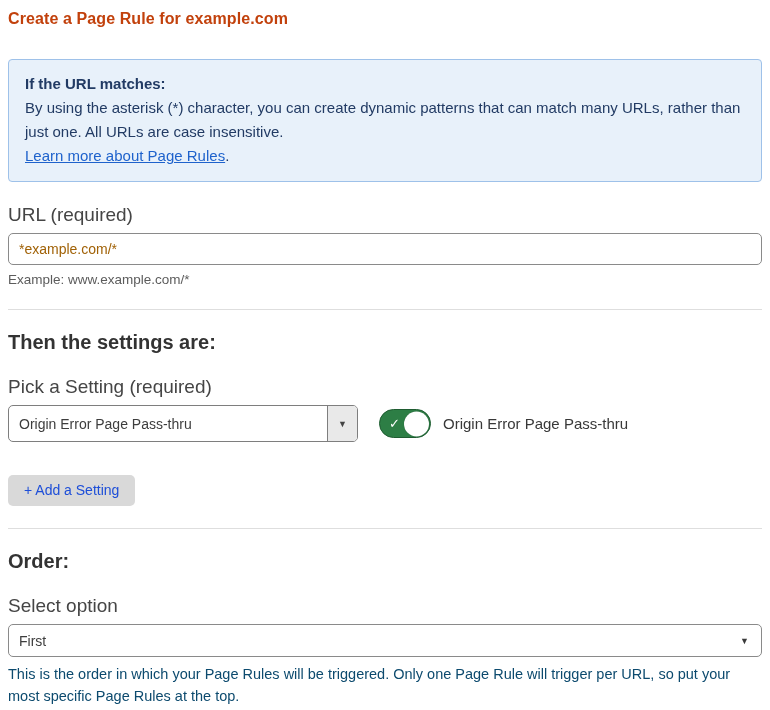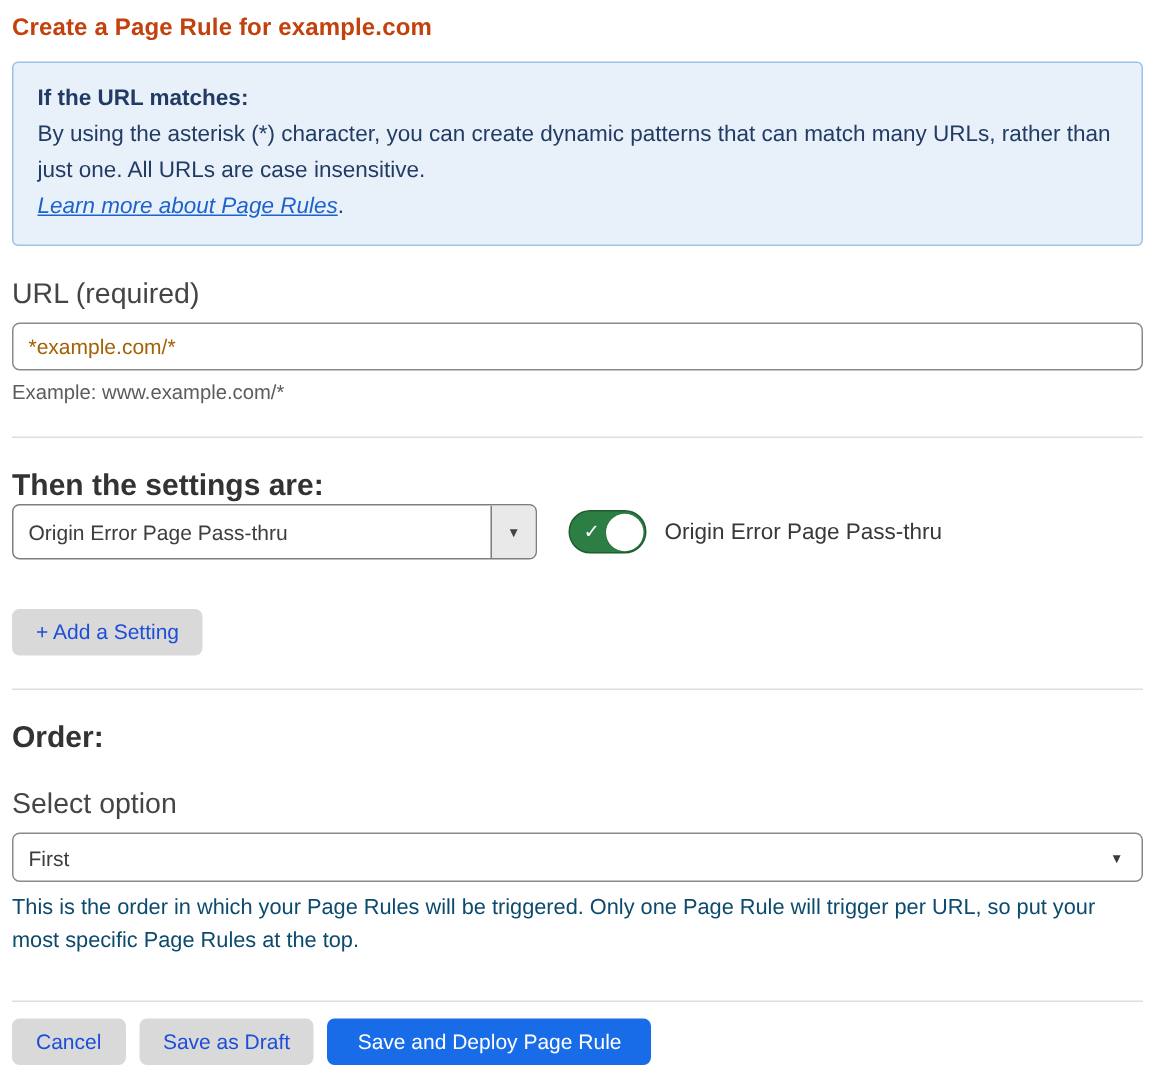--- a/index.html
+++ b/index.html
@@ -15,36 +15,35 @@
   .page-title {
     font-size: 16px;
     font-weight: bold;
     color: #c2410c;
     margin-top: 2px;
     letter-spacing: 0.1px;
   }
 
   
   .info-box {
-    margin-top: 13px;
+    margin-top: 31px;
     background: #e8f1fa;
     border: 1px solid #9ec1e9;
     border-radius: 4px;
     padding: 12px 16px 13px 16px;
     color: #223b64;
     font-size: 15px;
     line-height: 24px;
   }
   .info-box .info-heading { font-weight: bold; }
   .info-box .info-body { max-width: 720px; }
   .info-link {
     color: #1e62cc;
     text-decoration: underline;
     cursor: pointer;
-    font-style: italic;
   }
 
   .field-label {
     font-size: 19px;
     color: #454545;
     margin-top: 22px;
     margin-bottom: 7px;
   }
 
   .text-input {
@@ -229,20 +228,21 @@
   </div>
 
   <div class="field-label">URL (required)</div>
   <input class="text-input" type="text" value="*example.com/*" style="">
   <div class="helper-text">Example: www.example.com/*</div>
 
   <hr class="divider">
 
   <div class="section-heading">Then the settings are:</div>
 
+  <div class="field-label">Pick a Setting (required)</div>
   <div class="setting-row">
     <div class="picker">
       <div class="picker-value">Origin Error Page Pass-thru</div>
       <div class="picker-arrow">▼</div>
     </div>
     <div class="toggle">
       <span class="toggle-check">✓</span>
       <span class="toggle-knob"></span>
     </div>
     <div class="toggle-label">Origin Error Page Pass-thru</div>

